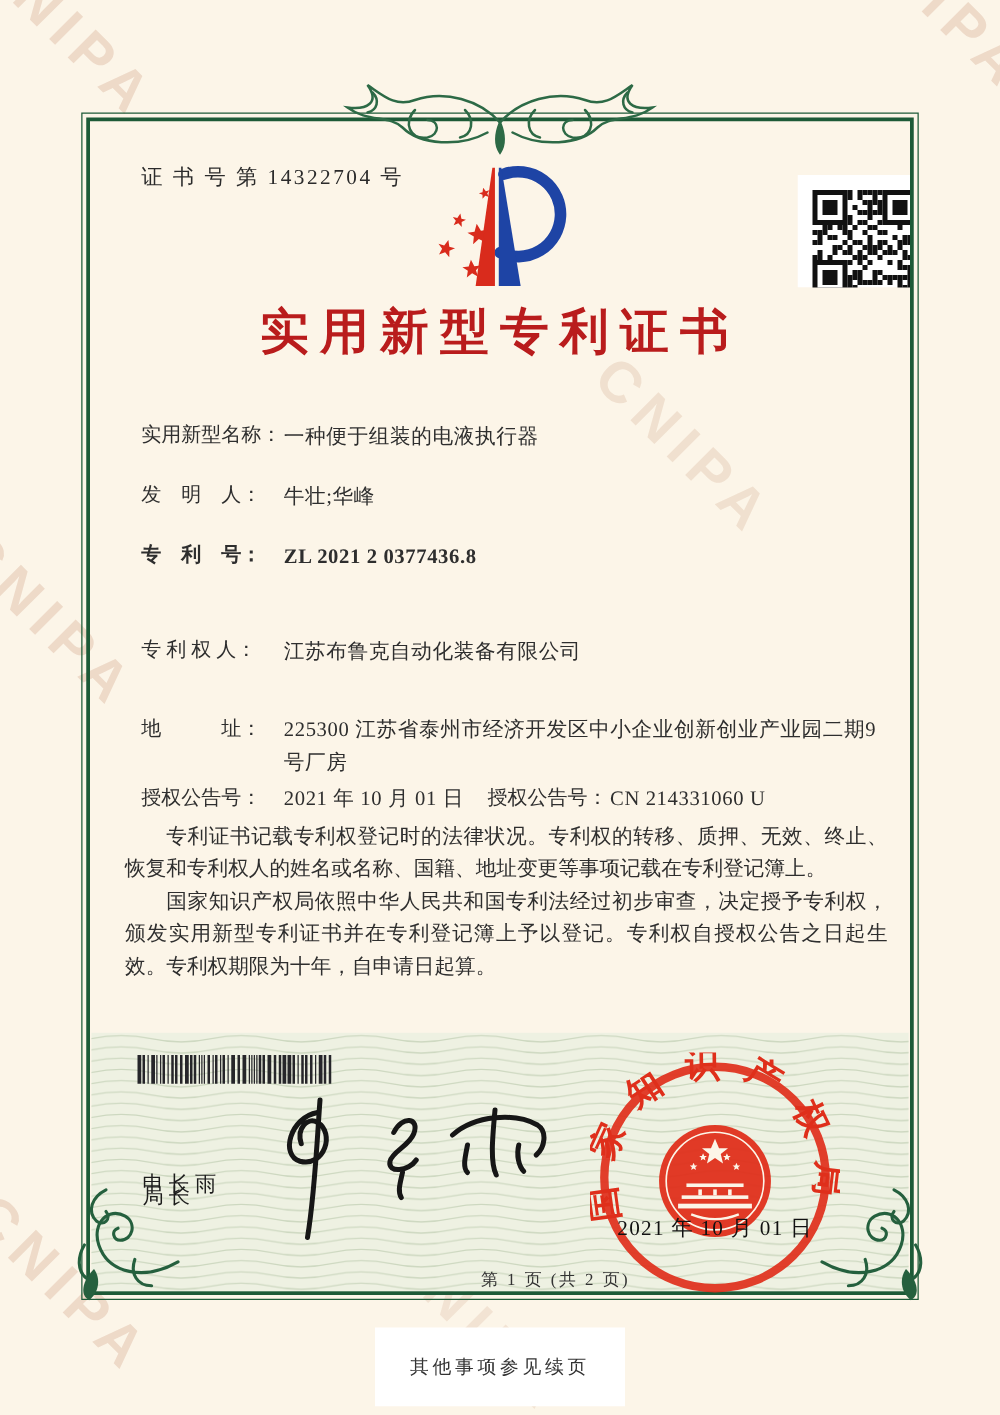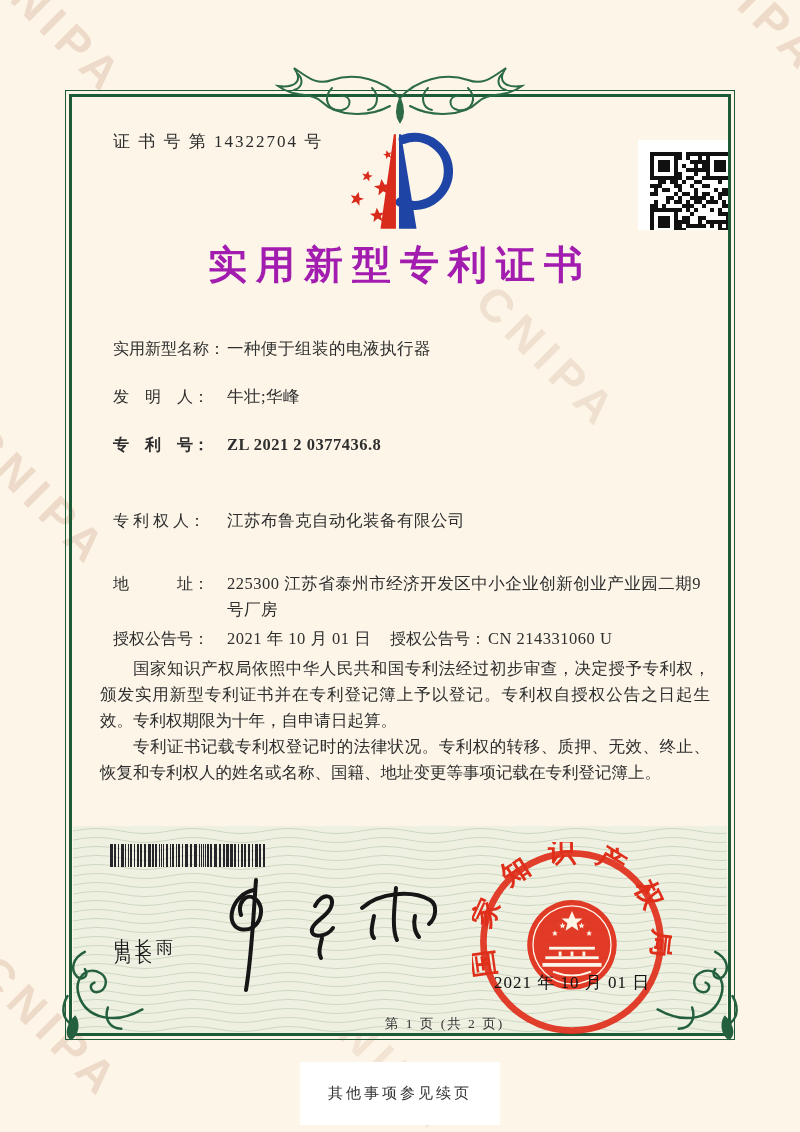--- a/index.html
+++ b/index.html
@@ -20,21 +20,21 @@
     border:3px solid #1d5a37; outline:1.5px solid #1d5a37; outline-offset:3px;
     z-index:2;
   }
   .waves { position:absolute; left:73px; top:826px; width:654px; height:207px; z-index:3; }
   .ornament { position:absolute; z-index:4; }
   .cert-no { position:absolute; left:113px; top:130px; font-size:17px; letter-spacing:2px; z-index:5; }
   .logo { position:absolute; left:336px; top:128px; z-index:5; }
   .qr { position:absolute; left:638px; top:140px; z-index:5; }
   .title {
     position:absolute; left:0; top:238px; width:800px; text-align:center;
-    font-size:39px; font-weight:bold; letter-spacing:9px; color:#a21caf; z-index:5;
+    font-size:39px; font-weight:bold; letter-spacing:9px; color:#b91c1c; z-index:5;
   }
   .frow { position:absolute; left:113px; width:610px; display:flex; font-size:16.5px; color:#2e2e2e; z-index:5; line-height:26px; }
   .frow .lab { flex:none; width:114px; font-size:16px; }
   .frow .val { letter-spacing:0.5px; }
   .frow .val.wrap { width:478px; }
   .pair2 { position:absolute; left:277px; top:0; display:flex; }
   .pair2 .lab { width:auto; margin-right:2px;text-align:right; }
   .bodytext { position:absolute; left:100px; top:656px; width:610px; font-size:16.5px; line-height:26px; text-align:justify; color:#2e2e2e; z-index:5; }
   .bodytext p { text-indent:2em; }
   .barcode { position:absolute; left:110px; top:844px; height:23px; display:flex; align-items:stretch; z-index:6; }
@@ -302,22 +302,22 @@
   <div class="frow" style="top:626px;">
     <span class="lab">授权公告号：</span>
     <span class="val">2021 年 10 月 01 日</span>
     <span class="pair2">
       <span class="lab">授权公告号：</span>
       <span class="val">CN 214331060 U</span>
     </span>
   </div>
 
   <div class="bodytext">
+    <p>专利证书记载专利权登记时的法律状况。专利权的转移、质押、无效、终止、恢复和专利权人的姓名或名称、国籍、地址变更等事项记载在专利登记簿上。</p>
     <p>国家知识产权局依照中华人民共和国专利法经过初步审查，决定授予专利权，颁发实用新型专利证书并在专利登记簿上予以登记。专利权自授权公告之日起生效。专利权期限为十年，自申请日起算。</p>
-    <p>专利证书记载专利权登记时的法律状况。专利权的转移、质押、无效、终止、恢复和专利权人的姓名或名称、国籍、地址变更等事项记载在专利登记簿上。</p>
   </div>
 
   <div class="barcode" id="barcode">
       <span style="width:3px;margin-right:1px;"></span>
       <span style="width:2px;margin-right:2px;"></span>
       <span style="width:1px;margin-right:2px;"></span>
       <span style="width:3px;margin-right:1px;"></span>
       <span style="width:1px;margin-right:2px;"></span>
       <span style="width:1px;margin-right:1px;"></span>
       <span style="width:2px;margin-right:2px;"></span>

